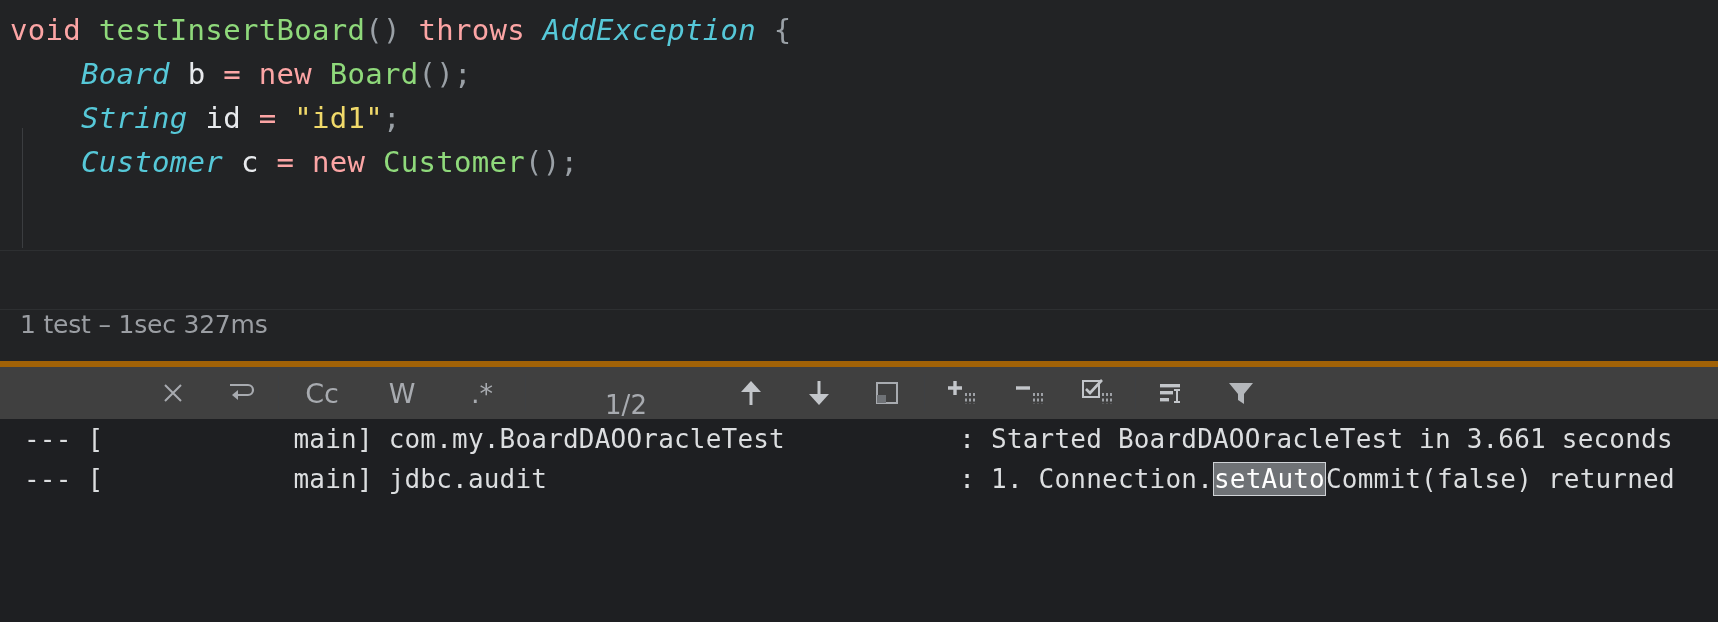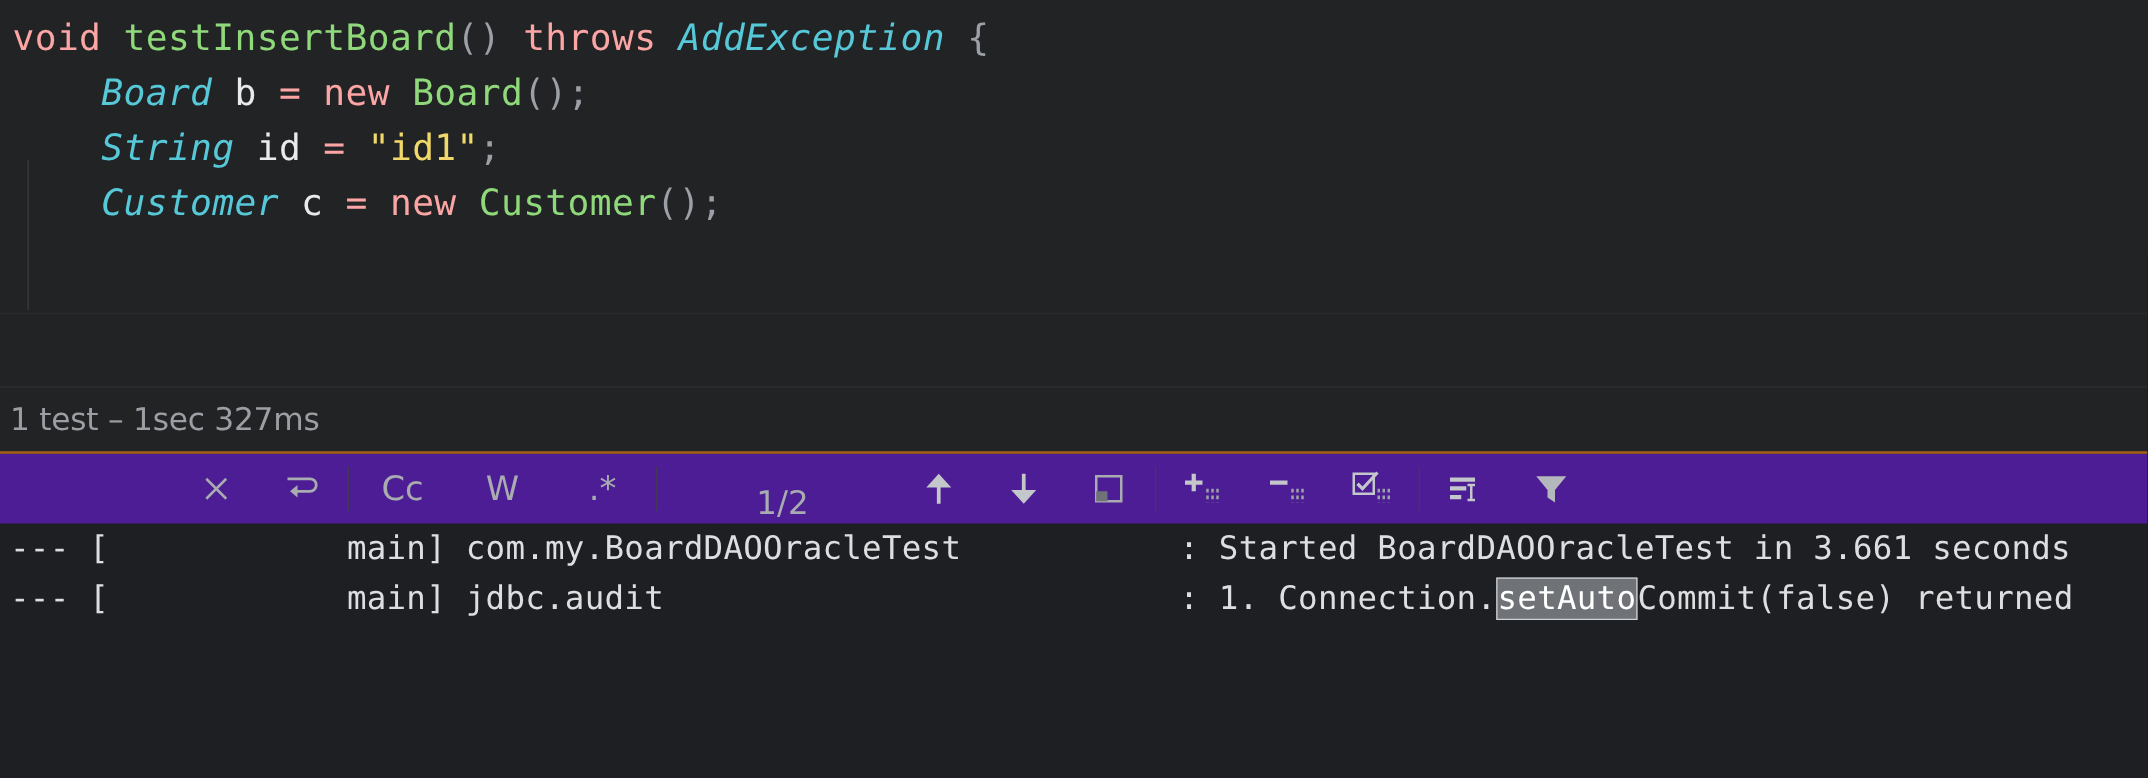--- a/index.html
+++ b/index.html
@@ -55,36 +55,36 @@
   .editor-filler {
     height: 58px;
     background: #222325;
     border-top: 1px solid #2d2f31;
   }
   .test-status {
     height: 52px;
     background: #222325;
     border-top: 1px solid #2d2f31;
     display: flex;
-    align-items: center;
-    padding-left: 8px;
+    align-items: flex-start;
+    padding-left: 20px;
     box-sizing: border-box;
   }
   .test-status-text {
     color: #9b9ea3;
     font-family: "DejaVu Sans", sans-serif;
     font-size: 25px;
     letter-spacing: -0.2px;
   }
 
   
   .find-toolbar {
     height: 58px;
-    background: #4c1d95;
-    border-top: 2px solid #a16207;
+    background: #404040;
+    border-top: 6px solid #a16207;
     display: flex;
     align-items: center;
     box-sizing: border-box;
   }
   .tb-spacer-left { width: 150px; }
   .tb-btn {
     display: flex;
     align-items: center;
     justify-content: center;
     min-width: 46px;
@@ -124,20 +124,21 @@
     position: relative;
   }
   .log-line {
     height: 40px;
     line-height: 40px;
     font-size: 26px;
     color: #dcdee0;
     white-space: pre;
     padding-left: 8px;
     letter-spacing: 0.2px;
+    margin-left: 16px;
   }
   .match-hl {
     background: #6f7276;
     border: 1px solid #cfd2d6;
     color: #ffffff;
     padding: 1px 0;
     margin: -1px 0;
   }
 </style>
 </head>

